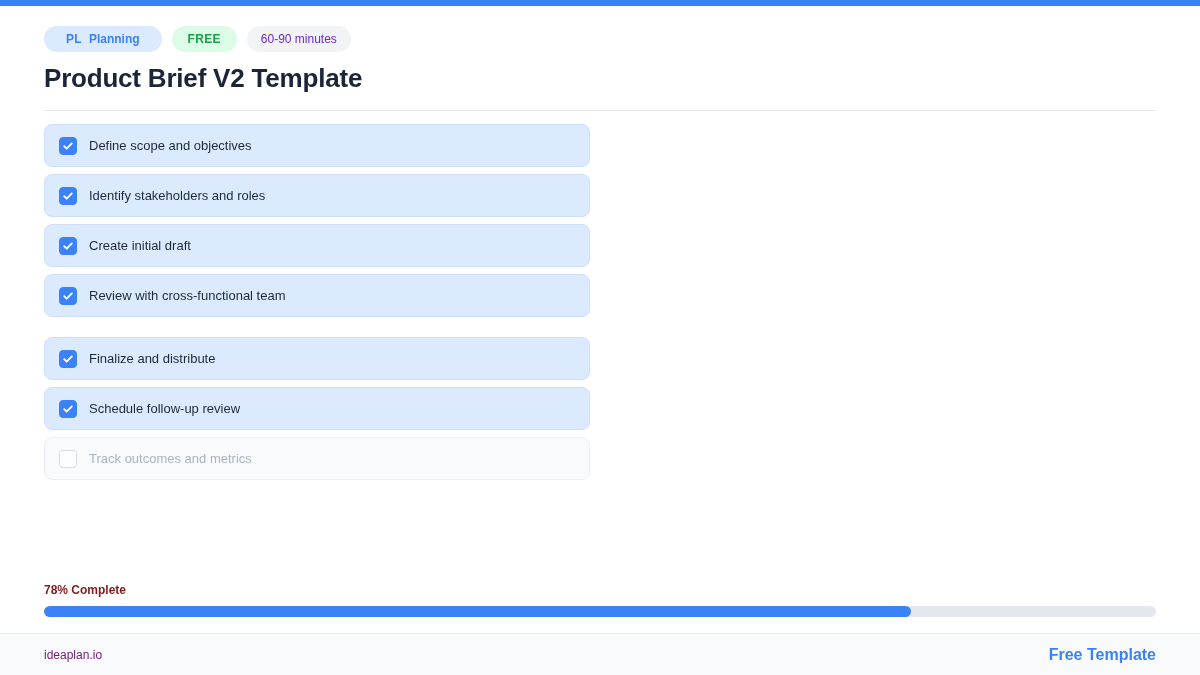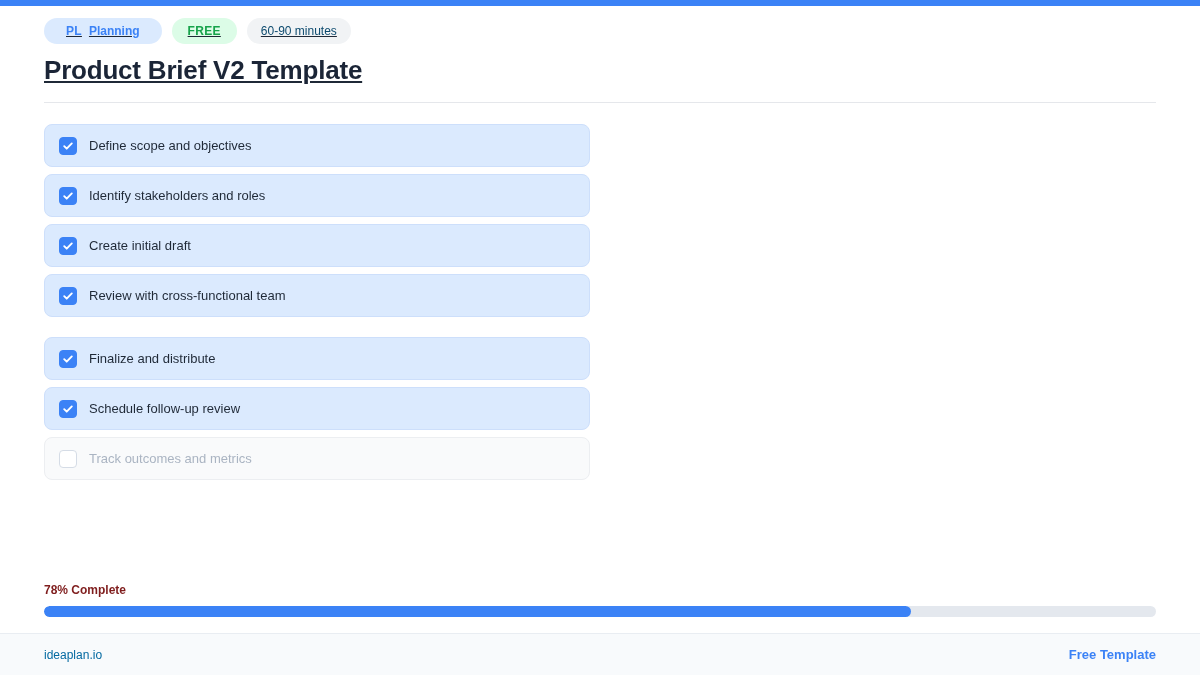--- a/index.html
+++ b/index.html
@@ -32,23 +32,22 @@
   .page {
     position: absolute;
     top: 6px; left: 0;
     width: 1200px;
     height: 669px;
   }
 
   
   .header {
     position: absolute;
-    top: 0; left: 44px;
-    width: 1112px;
-    text-decoration: underline;
+    top: 8px; left: 44px;
+    width: 1112px;
   }
 
   .badge-row {
     display: flex;
     align-items: center;
     gap: 10px;
     height: 38px;
     padding-top: 11px;
   }
 
@@ -74,21 +73,21 @@
 
   .badge-price {
     background: #dcfce7;
     color: #16a34a;
     padding: 0 16px;
     letter-spacing: .3px;
   }
 
   .badge-duration {
     background: #f1f3f5;
-    color: #0c4a6e;
+    color: #6d28d9;
     font-weight: normal;
     padding: 0 14px;
   }
 
   .page-title {
     margin-top: 10px;
     font-size: 26px;
     font-weight: bold;
     color: #1b2537;
     letter-spacing: -0.2px;
@@ -208,25 +207,25 @@
     background: #f8fafc;
     border-top: 1px solid #e9edf2;
     display: flex;
     align-items: center;
     justify-content: space-between;
     padding: 0 44px;
   }
 
   .footer-brand {
     font-size: 12px;
-    color: #0369a1;
+    color: #701a75;
   }
 
   .footer-link {
-    font-size: 13px;
+    font-size: 16px;
     font-weight: bold;
     color: #3b82f6;
     text-decoration: none;
   }
 </style>
 </head>
 <body>
 
 <div class="top-accent"></div>
 

